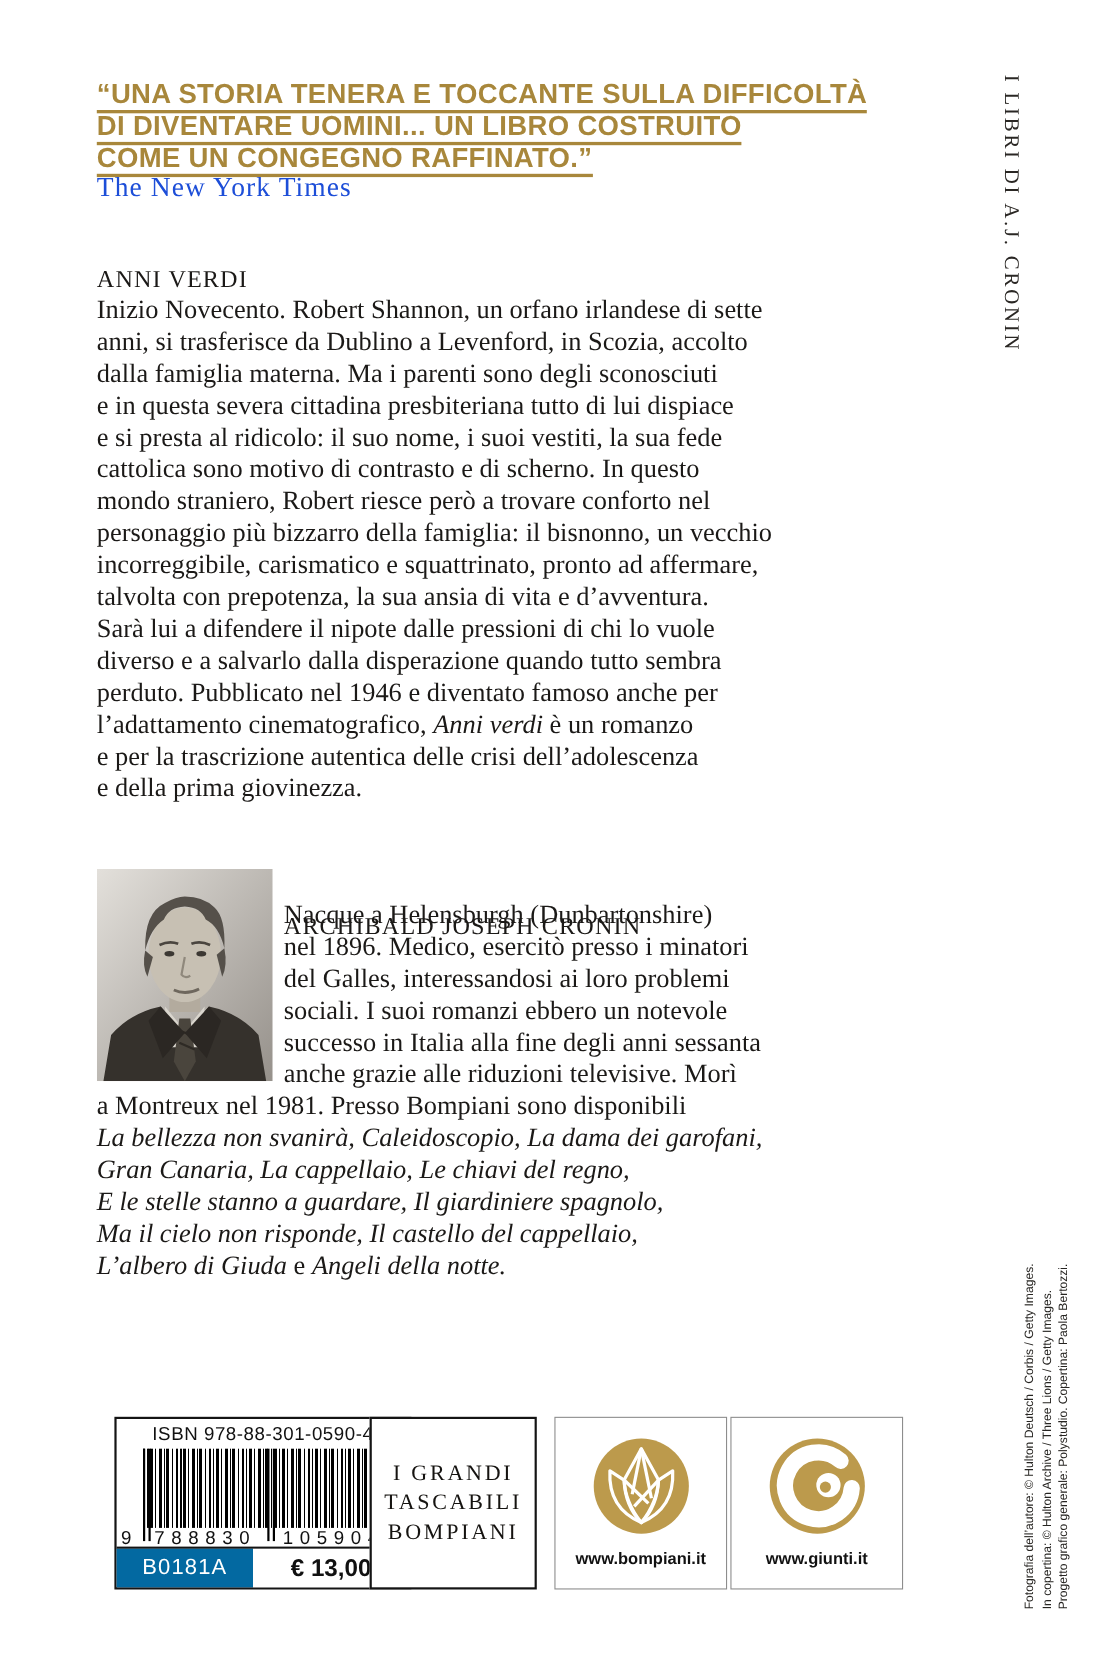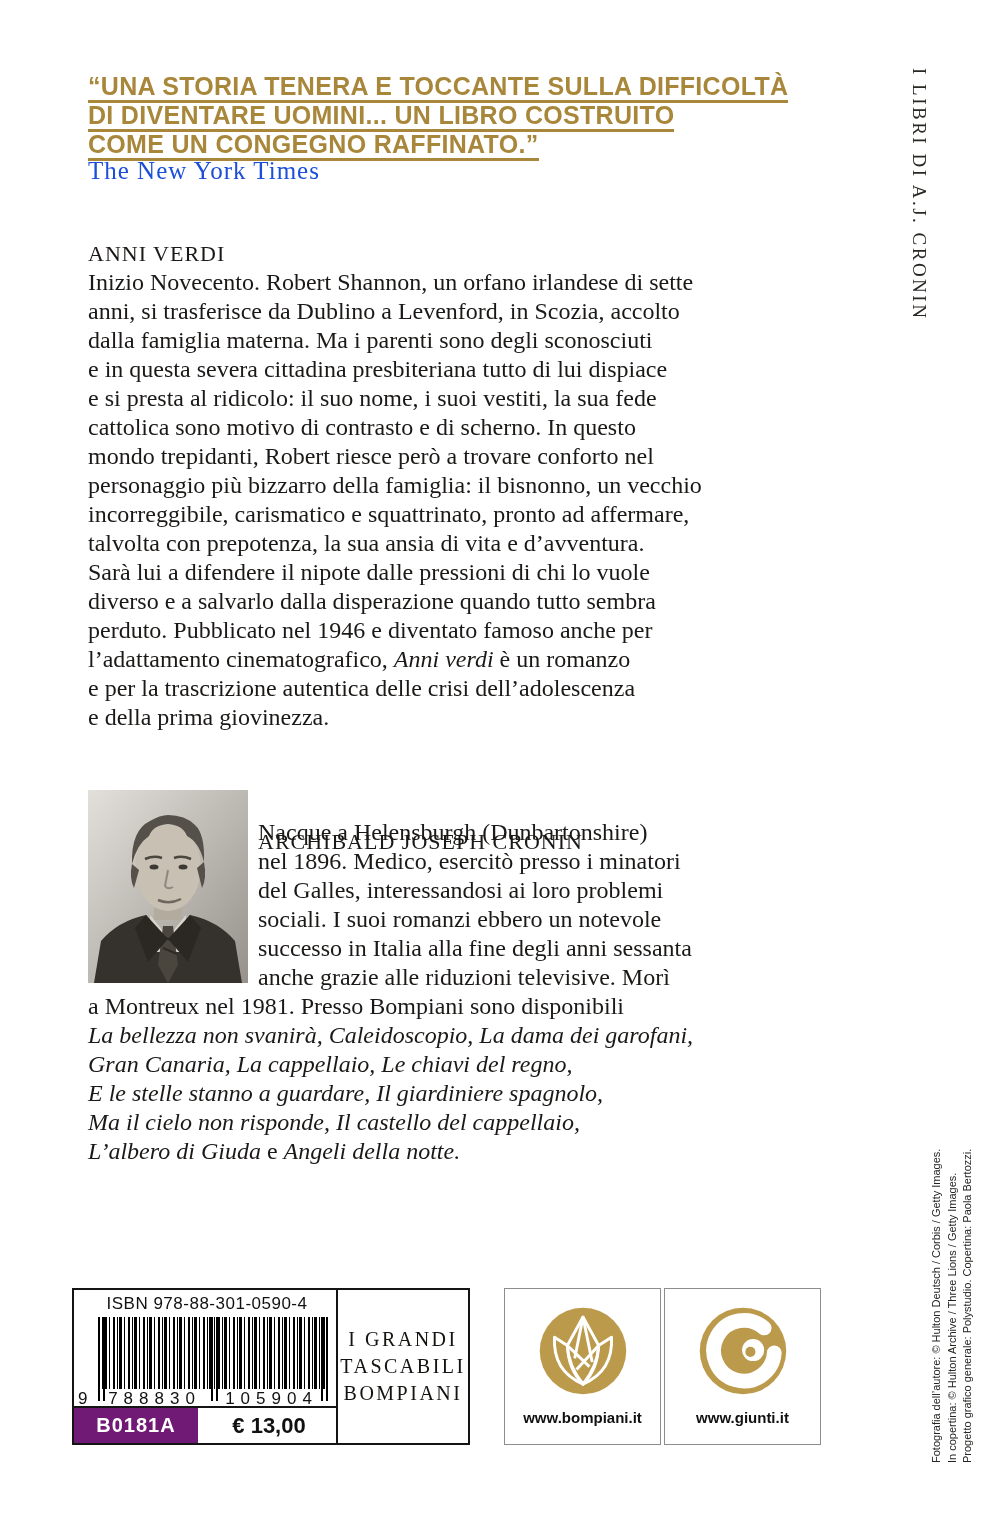--- a/index.html
+++ b/index.html
@@ -76,21 +76,21 @@
     position:absolute;left:929px;top:1463px;
     transform:rotate(-90deg);transform-origin:0 0;
     font-family:"Liberation Sans", sans-serif;
     font-size:11px;line-height:15.5px;color:#262421;
     white-space:nowrap;
   }
 
   
   .bx{position:absolute;top:1288px;height:157px;background:#fff;}
   .barcode-box{
-    left:72px;width:270px;
+    left:104px;width:270px;
     border:2px solid #141414;
     font-family:"Liberation Sans", sans-serif;
   }
   .isbn{
     text-align:center;font-size:17px;letter-spacing:.5px;
     padding-top:4px;color:#111;
   }
   .bars-wrap{position:relative;margin:3px 10px 0 18px;height:92px;}
   .bars{
     position:absolute;left:6px;right:2px;top:0;height:72px;
@@ -105,31 +105,31 @@
     display:flex;align-items:flex-end;
     font-size:17px;color:#111;
   }
   .digits .d0{width:18px;}
   .digits .dgrp{flex:1;text-align:center;letter-spacing:6px;}
   .price-row{
     position:absolute;left:0;right:0;bottom:0;height:37px;
     border-top:2px solid #141414;display:flex;
   }
   .code-box{
-    width:124px;background:#701a75;color:#fff;
+    width:124px;background:#0369a1;color:#fff;
     display:flex;align-items:center;justify-content:center;
-    font-size:20px;font-weight:bold;letter-spacing:1px;
+    font-size:20px;font-weight:normal;letter-spacing:1px;
   }
   .price-box{
     flex:1;background:#fff;color:#111;
     display:flex;align-items:center;justify-content:center;
     font-size:22px;font-weight:bold;
   }
   .imprint-box{
-    left:336px;width:134px;
+    left:336px;width:152px;
     border:2px solid #141414;
     display:flex;flex-direction:column;align-items:center;justify-content:center;
     font-size:20px;line-height:27px;letter-spacing:2.5px;color:#151310;
     text-align:center;
   }
   .logo-box{
     width:157px;border:1px solid #8d8d8d;
     display:flex;flex-direction:column;align-items:center;
     padding-top:16px;
   }
@@ -158,21 +158,21 @@
   <div class="spine">I LIBRI DI A.J. CRONIN</div>
 
   <div class="sec-heading" style="top:241px;">ANNI VERDI</div>
   <div class="synopsis-lines" id="synopsis-lines">
       <div class="tline"><span>Inizio Novecento. Robert Shannon, un orfano irlandese di sette</span></div>
       <div class="tline"><span>anni, si trasferisce da Dublino a Levenford, in Scozia, accolto</span></div>
       <div class="tline"><span>dalla famiglia materna. Ma i parenti sono degli sconosciuti</span></div>
       <div class="tline"><span>e in questa severa cittadina presbiteriana tutto di lui dispiace</span></div>
       <div class="tline"><span>e si presta al ridicolo: il suo nome, i suoi vestiti, la sua fede</span></div>
       <div class="tline"><span>cattolica sono motivo di contrasto e di scherno. In questo</span></div>
-      <div class="tline"><span>mondo trepidanti, Robert riesce però a trovare conforto nel</span></div>
+      <div class="tline"><span>mondo straniero, Robert riesce però a trovare conforto nel</span></div>
       <div class="tline"><span>personaggio più bizzarro della famiglia: il bisnonno, un vecchio</span></div>
       <div class="tline"><span>incorreggibile, carismatico e squattrinato, pronto ad affermare,</span></div>
       <div class="tline"><span>talvolta con prepotenza, la sua ansia di vita e d’avventura.</span></div>
       <div class="tline"><span>Sarà lui a difendere il nipote dalle pressioni di chi lo vuole</span></div>
       <div class="tline"><span>diverso e a salvarlo dalla disperazione quando tutto sembra</span></div>
       <div class="tline"><span>perduto. Pubblicato nel 1946 e diventato famoso anche per</span></div>
       <div class="tline"><span>l’adattamento cinematografico, </span><span class="it">Anni verdi</span><span> è un romanzo</span></div>
       <div class="tline"><span>e per la trascrizione autentica delle crisi dell’adolescenza</span></div>
       <div class="tline"><span>e della prima giovinezza.</span></div>
     </div>

